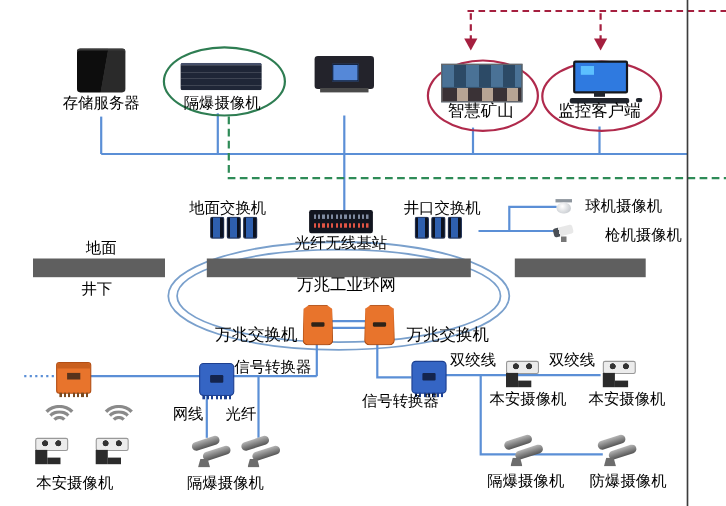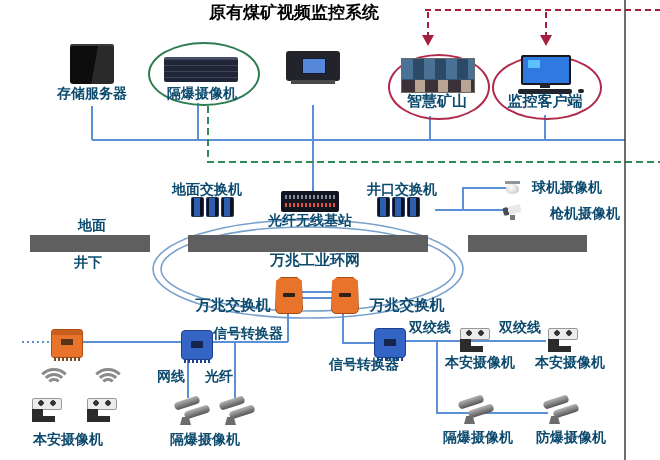--- a/index.html
+++ b/index.html
@@ -1,19 +1,19 @@
 <!DOCTYPE html>
 <html><head>
 <meta charset="utf-8">
 <style>
   html,body{margin:0;padding:0;background:#fff;}
   #stage{position:relative;width:660px;height:460px;background:#fff;overflow:hidden;
          font-family:"Liberation Sans","DejaVu Sans",sans-serif;}
   svg.wires{position:absolute;left:0;top:0;z-index:1;}
-  .lbl{position:absolute;z-index:6;font-size:14px;font-weight:700;color:#0c4a6e;
+  .lbl{position:absolute;z-index:6;font-size:14px;font-weight:400;color:#000000;
        white-space:nowrap;transform:translateX(-50%);line-height:1.05;}
   .lbl.big{font-size:15px;}
   .lbl.title{font-size:17px;font-weight:bold;color:#000;}
   .bar{position:absolute;height:17px;background:#5f5f5f;z-index:2;}
   .oval{position:absolute;border-radius:50%;z-index:3;background:transparent;}
   .oval.green{border:2px solid #2e7d52;}
   .oval.red{border:2px solid #b02a4c;}
   .dev{position:absolute;z-index:4;}
   
   .nas{width:44px;height:40px;background:linear-gradient(100deg,#0d0d0d 55%,#2a2a2a 56%);
@@ -249,21 +249,20 @@
     <span class="cyl1"></span>
       <span class="cyl2"></span>
       <span class="base"></span>
   </div>
   <div class="dev dcam" style="left:543px;top:395px;">
     <span class="cyl1"></span>
       <span class="cyl2"></span>
       <span class="base"></span>
   </div>
 
-  <div class="lbl title" style="left:294px;top:4px;">原有煤矿视频监控系统</div>
   <div class="lbl" style="left:92px;top:86px;">存储服务器</div>
   <div class="lbl" style="left:202px;top:86px;">隔爆摄像机</div>
   <div class="lbl big" style="left:437px;top:93px;">智慧矿山</div>
   <div class="lbl big" style="left:545px;top:93px;">监控客户端</div>
   <div class="lbl" style="left:207px;top:182px;">地面交换机</div>
   <div class="lbl" style="left:310px;top:213px;">光纤无线基站</div>
   <div class="lbl" style="left:402px;top:182px;text-align:center;">井口交换机</div>
   <div class="lbl" style="left:567px;top:180px;">球机摄像机</div>
   <div class="lbl" style="left:585px;top:206px;">枪机摄像机</div>
   <div class="lbl" style="left:92px;top:218px;">地面</div>

